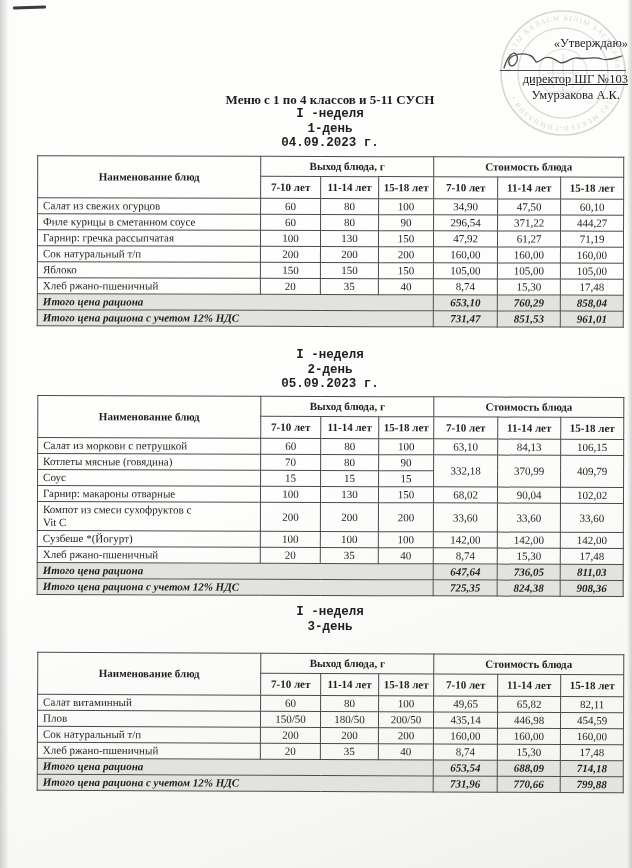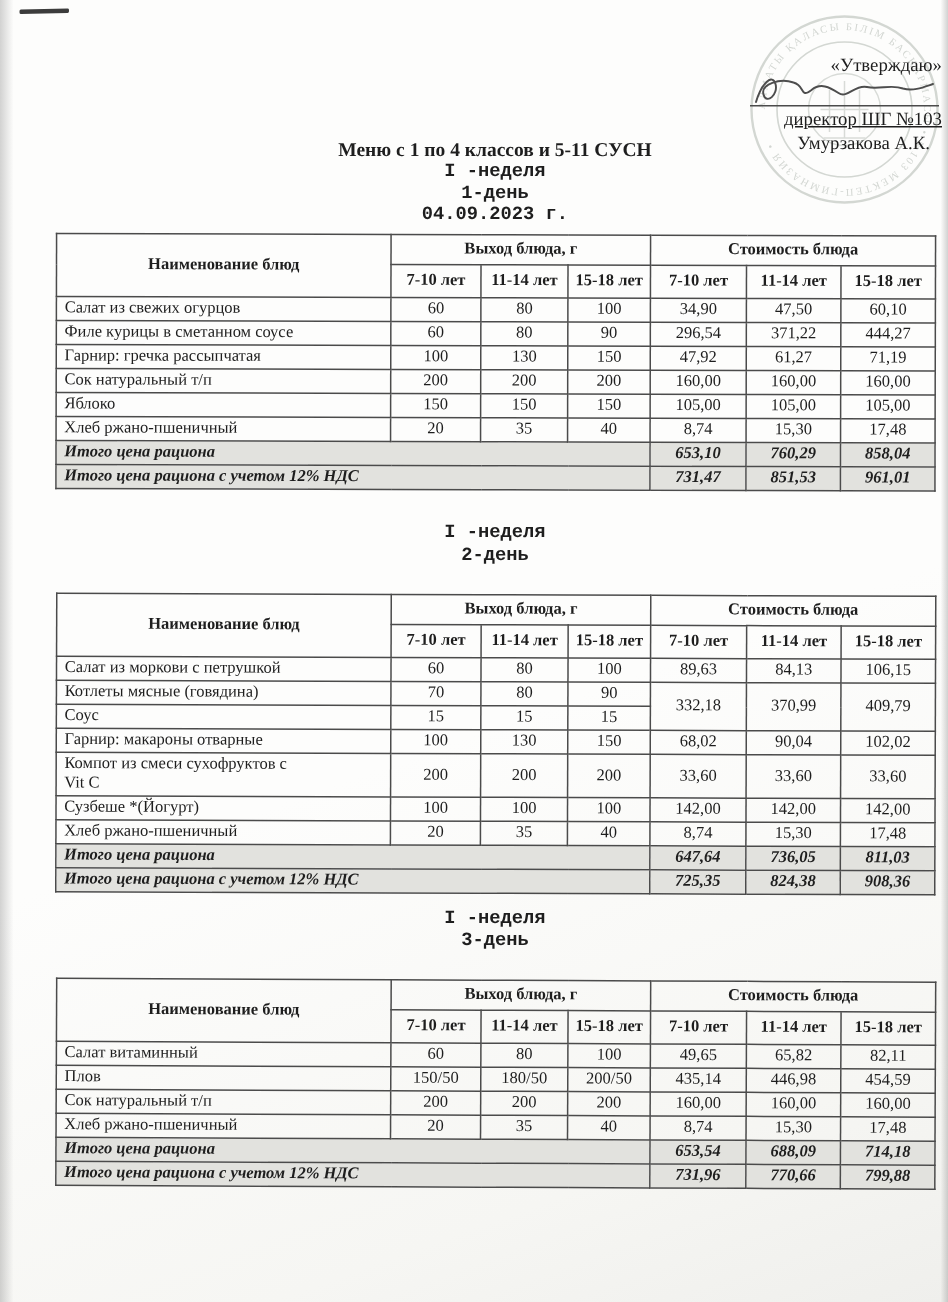--- a/index.html
+++ b/index.html
@@ -191,20 +191,21 @@
             <td class="num">851,53</td>
             <td class="num">961,01</td>
           </tr>
         </tbody>
       </table>
     </div>
 
   <div class="title-block" style="top:348px">
     <div class="t2">I -неделя</div>
     <div class="t2">2-день</div>
+    <div class="t2">05.09.2023 г.</div>
   </div>
   <div class="menu-table mt-2" style="top:396px">
       <table>
         <colgroup>
           <col style="width: 223px;">
           <col style="width: 60px;">
           <col style="width: 58px;">
           <col style="width: 55px;">
           <col style="width: 64px;">
           <col style="width: 63px;">
@@ -224,21 +225,21 @@
             <th>11-14 лет</th>
             <th>15-18 лет</th>
           </tr>
         </thead>
         <tbody>
           <tr>
             <td class="name">Салат из моркови с петрушкой</td>
             <td class="num">60</td>
             <td class="num">80</td>
             <td class="num">100</td>
-            <td class="num">89,63</td>
+            <td class="num">63,10</td>
             <td class="num">84,13</td>
             <td class="num">106,15</td>
           </tr>
           <tr>
             <td class="name">Котлеты мясные (говядина)</td>
             <td class="num">70</td>
             <td class="num">80</td>
             <td class="num">90</td>
             <td class="num" rowspan="2">332,18</td>
             <td class="num" rowspan="2">370,99</td>

